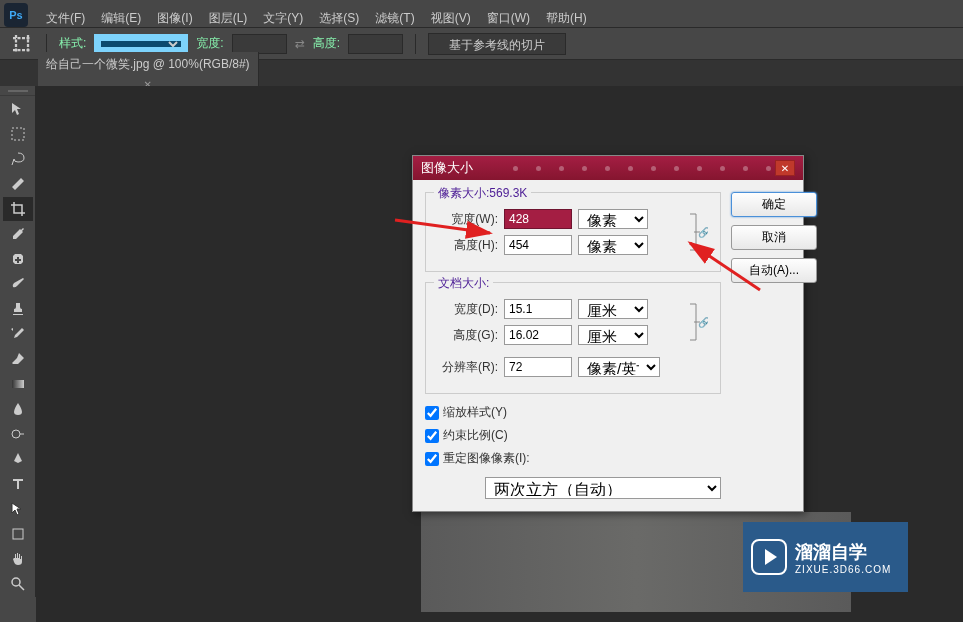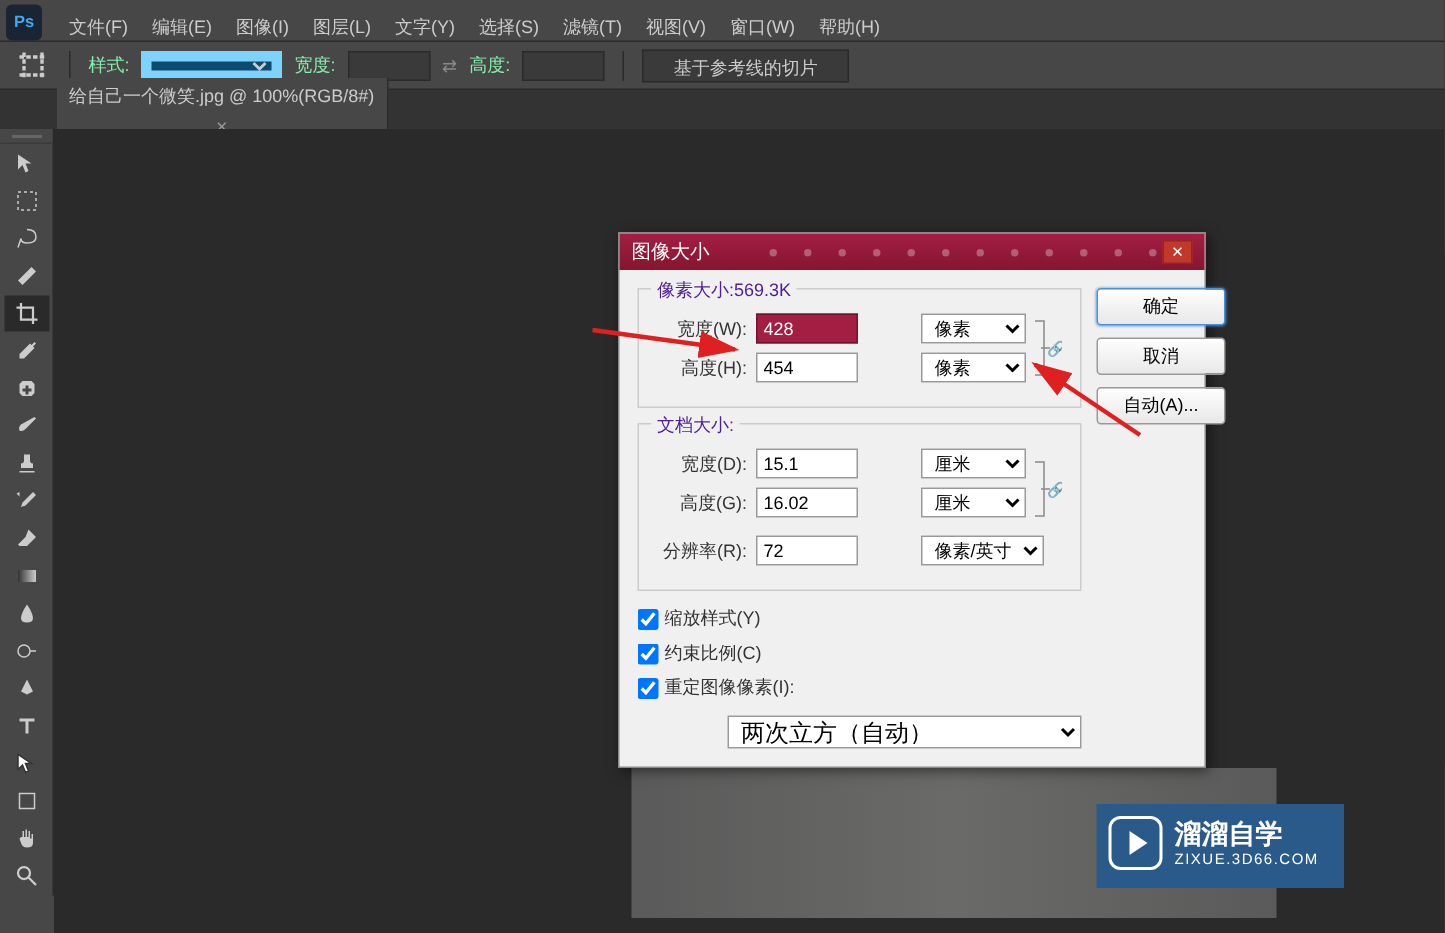--- a/index.html
+++ b/index.html
@@ -45,36 +45,36 @@
     .dialog-body { padding: 12px; display: flex; gap: 10px; }
     .dialog-left { flex: 1; }
     .dialog-right { width: 90px; display: flex; flex-direction: column; gap: 8px; }
     
     .fieldset { border: 1px solid #ccc; padding: 10px 10px 10px 10px; margin-bottom: 10px; position: relative; }
     .fieldset-legend { position: absolute; top: -8px; left: 8px; background: #f0f0f0; padding: 0 4px; font-size: 12px; color: #4c1d95; }
     .field-row { display: flex; align-items: center; margin: 6px 0; gap: 6px; }
     .field-label { font-size: 12px; color: #333; width: 62px; text-align: right; }
     .field-input { border: 1px solid #999; font-size: 12px; padding: 2px 4px; width: 68px; height: 20px; }
     .field-input.highlighted { background: #a41e43; color: #fff; border: 1px solid #6e1430; }
-    .field-select { border: 1px solid #999; font-size: 12px; padding: 1px 4px; width: 70px; height: 20px; background: #fff; margin-left: 36px; }
+    .field-select { border: 1px solid #999; font-size: 15px; padding: 1px 4px; width: 70px; height: 20px; background: #fff; }
     
     .dlg-button { background: linear-gradient(180deg, #fefefe 0%, #e8e8e8 100%); border: 1px solid #999; border-radius: 3px; font-size: 12px; padding: 3px 0; cursor: pointer; width: 86px; text-align: center; }
     .dlg-button.primary { border: 1px solid #4a90d9; box-shadow: 0 0 2px #4a90d9; }
     
     .checkbox-row { display: flex; align-items: center; gap: 4px; font-size: 12px; color: #333; margin: 6px 0; }
     .checkbox-row input { width: 14px; height: 14px; }
     
     .resample-select { border: 1px solid #999; font-size: 16px; padding: 2px 4px; width: 236px; height: 22px; background: #fff; margin-left: 60px; margin-top: 4px; }
     
     
     .arrow1 { position: absolute; left: 390px; top: 215px; width: 110px; height: 30px; pointer-events: none; z-index: 10; }
     .arrow2 { position: absolute; left: 680px; top: 235px; width: 90px; height: 60px; pointer-events: none; z-index: 10; }
     
     
-    .watermark { position: absolute; right: 67px; bottom: 30px; width: 165px; height: 56px; background: #2a5a8a; display: flex; align-items: flex-start; padding: 8px; gap: 8px; }
+    .watermark { position: absolute; right: 55px; bottom: 30px; width: 165px; height: 70px; background: #2a5a8a; display: flex; align-items: center; padding: 8px; gap: 8px; }
     .watermark-icon { width: 36px; height: 36px; border: 2px solid #fff; border-radius: 8px; display: flex; align-items: center; justify-content: center; }
     .watermark-icon::before { content: ''; width: 0; height: 0; border-left: 12px solid #fff; border-top: 8px solid transparent; border-bottom: 8px solid transparent; margin-left: 3px; }
     .watermark-text { color: #fff; }
     .watermark-title { font-size: 18px; font-weight: bold; }
     .watermark-sub { font-size: 10px; letter-spacing: 1px; }
   </style>
 </head>
 <body>
 
 <div class="menu-bar">
@@ -273,21 +273,21 @@
             <svg width="20" height="44">
                 <path d="M2 4 L8 4 L8 40 L2 40 M6 22 L12 22" fill="none" stroke="#888"></path>
                 <text x="10" y="26" font-size="10" fill="#666">🔗</text>
               </svg>
           </div>
         </div>
       </div>
       
       <div class="fieldset">
         <div class="fieldset-legend">文档大小:</div>
-        <div style="display:flex; align-items:flex-end;">
+        <div style="display:flex; align-items:center;">
           <div style="flex:1;">
             <div class="field-row">
               <span class="field-label">宽度(D):</span>
               <input class="field-input" value="15.1" style="">
               <select class="field-select"><option>厘米</option></select>
             </div>
             <div class="field-row">
               <span class="field-label">高度(G):</span>
               <input class="field-input" value="16.02" style="">
               <select class="field-select"><option>厘米</option></select>

